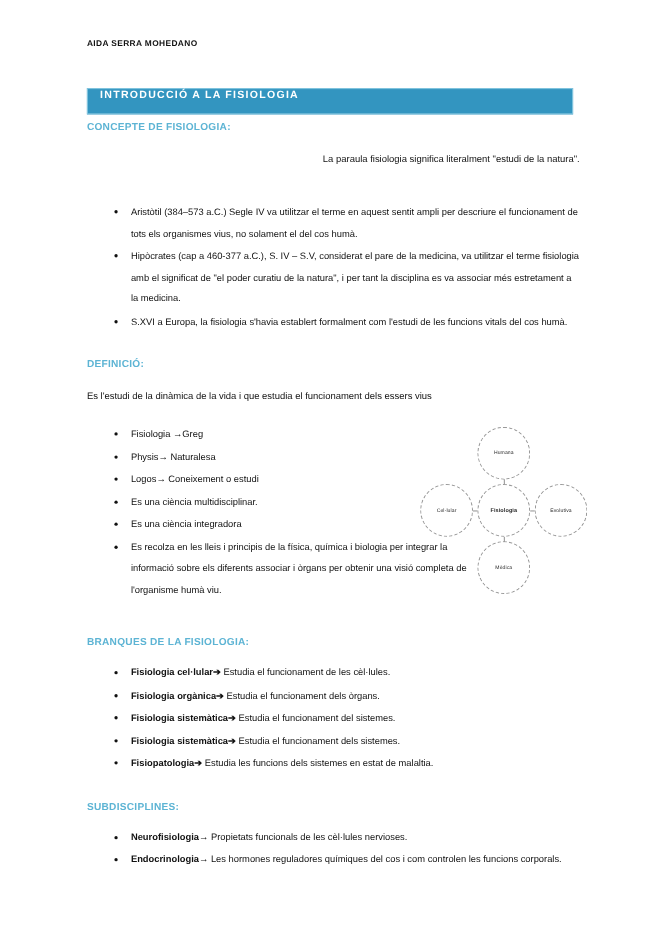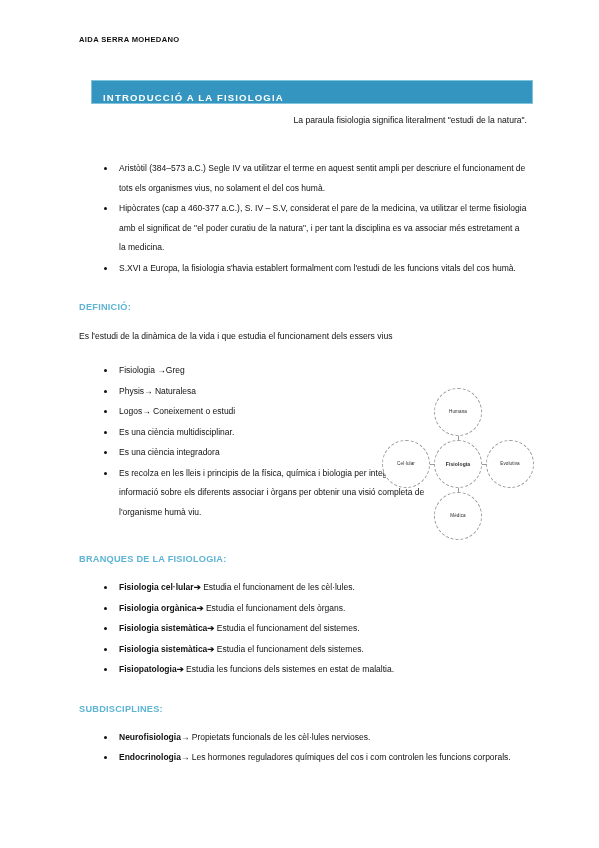--- a/index.html
+++ b/index.html
@@ -24,29 +24,29 @@
     position: absolute;
     left: 79px;
     top: 35px;
     font-size: 7.6px;
     font-weight: bold;
     letter-spacing: 0.35px;
     color: #111111;
   }
   .banner {
     position: absolute;
-    left: 91px;
+    left: 79px;
     top: 80px;
     width: 442px;
     height: 24px;
     background: #3395c0;
     border: 1px solid #7fc3dd;
     box-sizing: border-box;
     display: flex;
-    align-items: flex-end;
+    align-items: flex-start;
   }
   .banner-title {
     color: #ffffff;
     font-size: 9.6px;
     font-weight: bold;
     letter-spacing: 1.15px;
     padding-left: 11px;
   }
   .content {
     position: absolute;
@@ -155,20 +155,21 @@
 <div class="page">
 
   <div class="author-line">AIDA SERRA MOHEDANO</div>
 
   <div class="banner">
     <div class="banner-title">INTRODUCCIÓ A LA FISIOLOGIA</div>
   </div>
 
   <div class="content">
 
+    <div class="section-heading">CONCEPTE DE FISIOLOGIA:</div>
     <p class="para tight">La paraula fisiologia significa literalment "estudi de la natura".</p>
 
     <ul class="bullets">
       <li>Aristòtil (384–573 a.C.) Segle IV va utilitzar el terme en aquest sentit ampli per descriure el funcionament de tots els organismes vius, no solament el del cos humà.</li>
       <li>Hipòcrates (cap a 460-377 a.C.), S. IV – S.V, considerat el pare de la medicina, va utilitzar el terme fisiologia amb el significat de "el poder curatiu de la natura", i per tant la disciplina es va associar més estretament a la medicina.</li>
       <li>S.XVI a Europa, la fisiologia s'havia establert formalment com l'estudi de les funcions vitals del cos humà.</li>
     </ul>
 
     <div class="gap-sm"></div>
 

